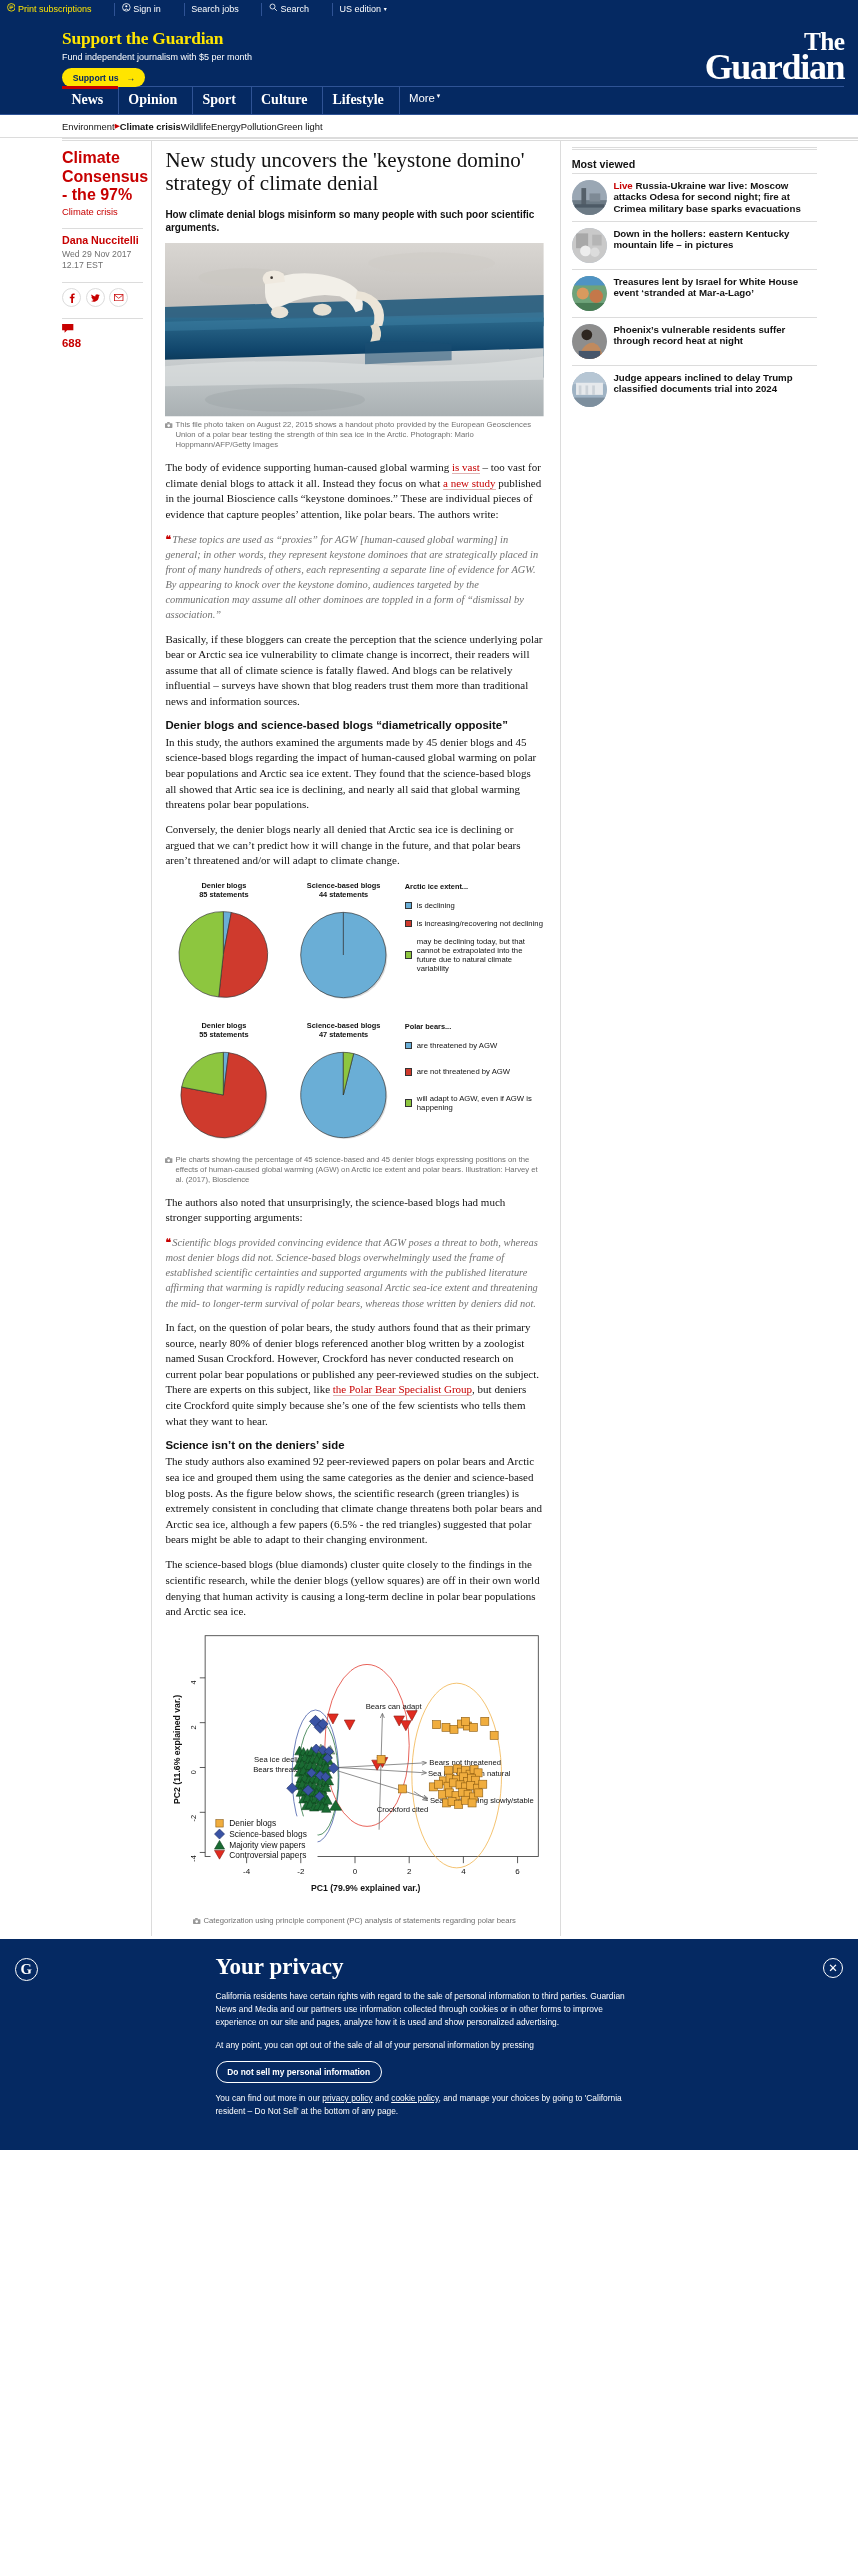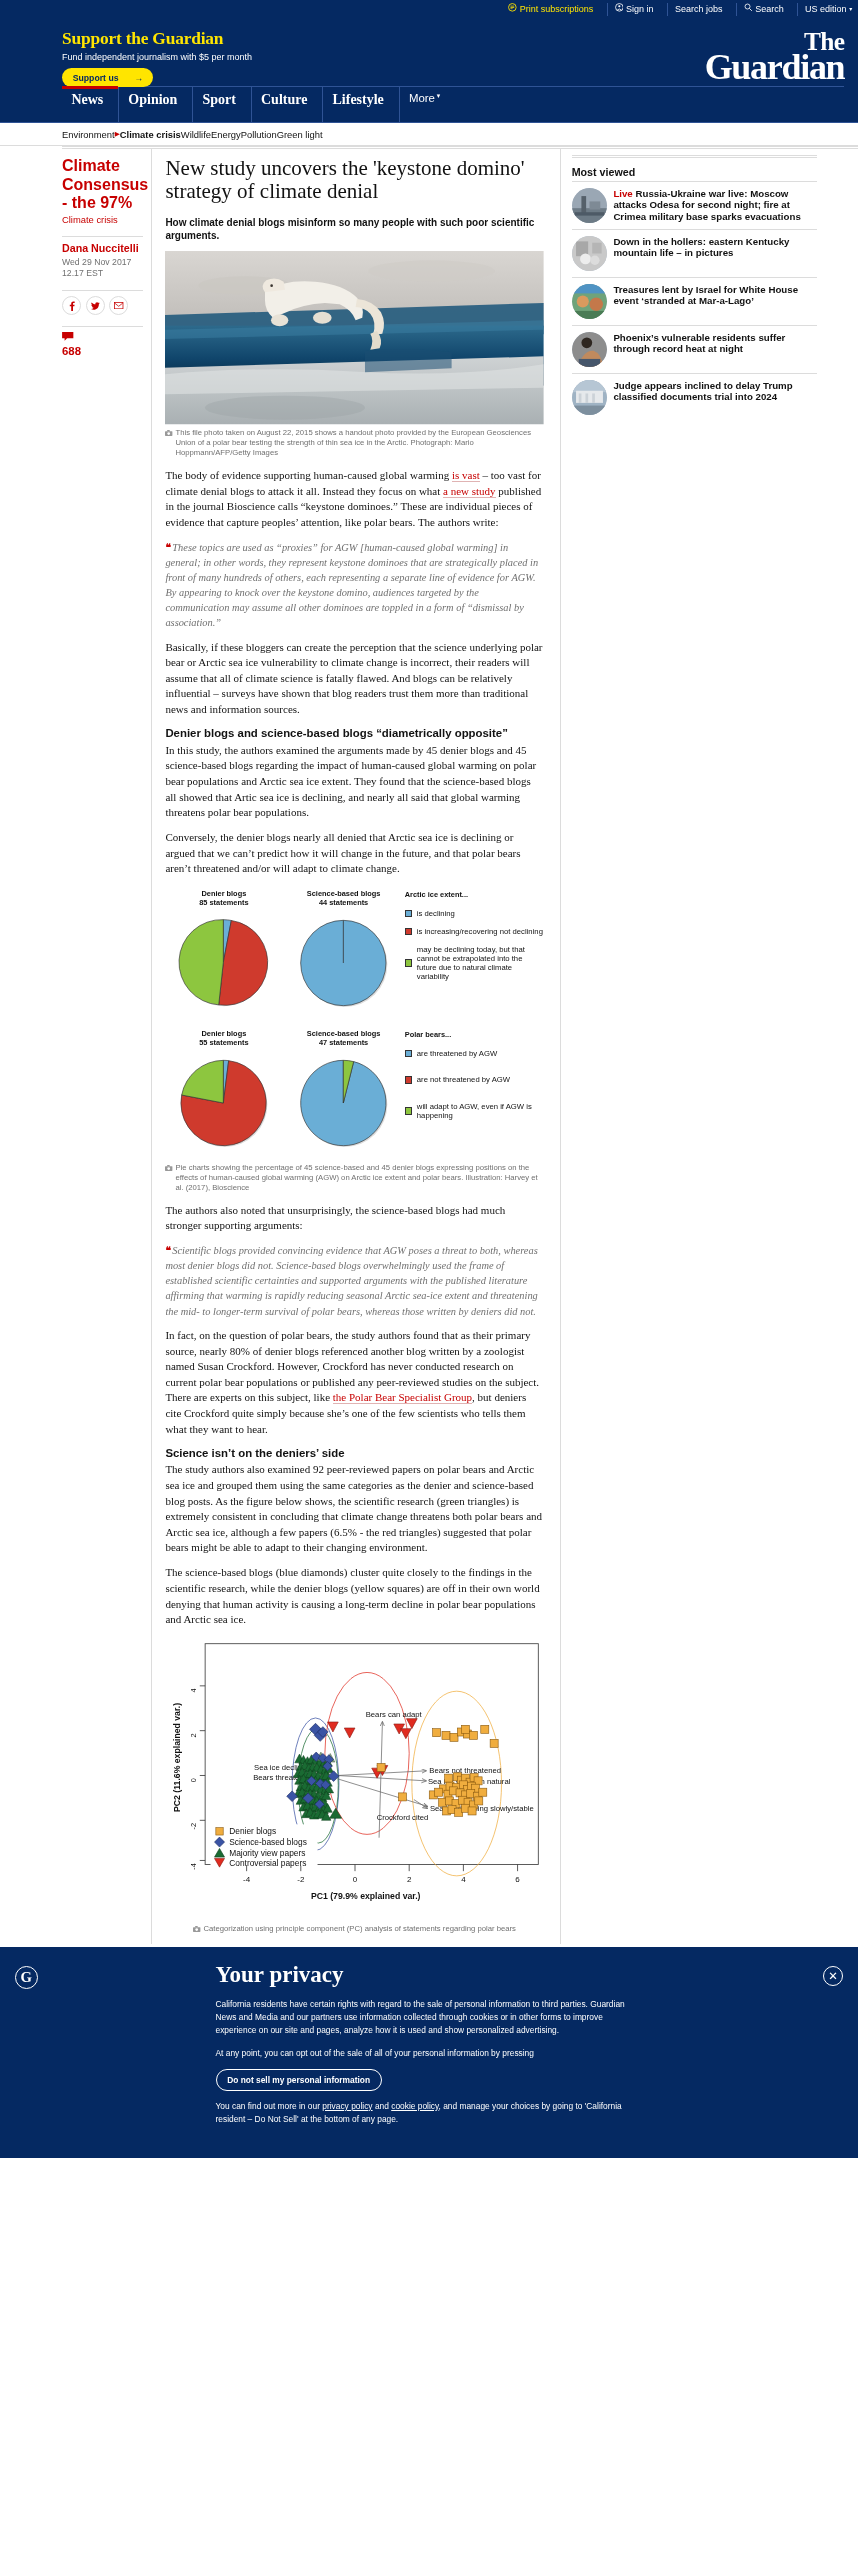--- a/index.html
+++ b/index.html
@@ -9,23 +9,23 @@
     background:#ffffff;
     font-family:"Liberation Sans", sans-serif;
     color:#121212;
     -webkit-font-smoothing:antialiased;
   }
   
   .topbar {
     background:#052962;
     height:19px;
     display:flex;
-    justify-content:flex-end;
+    justify-content:flex-start;
     align-items:center;
-    gap:7px;
+    gap:16px;
   }
   .topbar-item {
     color:#ffffff;
     font-size:9px;
     padding:0 6.7px;
     display:flex;
     align-items:center;
     gap:2.7px;
     border-left:0.7px solid #2f5395;
     height:13.4px;
@@ -51,21 +51,21 @@
     margin:0 0 2.7px 0;
   }
   .support-sub {
     color:#ffffff;
     font-size:9px;
     margin-bottom:6px;
   }
   .support-btn {
     display:inline-flex;
     align-items:center;
-    gap:16px;
+    gap:8px;
     background:#ffe500;
     color:#052962;
     border:none;
     border-radius:13.4px;
     font-size:8.7px;
     font-weight:bold;
     padding:4.7px 9.4px 4.7px 10.7px;
     cursor:pointer;
     font-family:"Liberation Sans", sans-serif;
   }
@@ -85,21 +85,21 @@
   .mainnav {
     background:#052962;
     padding-left:62px;
     padding-right:14.7px;
     border-bottom:0.7px solid #2f5395;
   }
   .mainnav-inner {
     display:flex;
     align-items:stretch;
     border-top:0.7px solid #2f5395;
-    height:36px;
+    height:28px;
   }
   .nav-item {
     color:#ffffff;
     font-family:"Liberation Serif", serif;
     font-weight:bold;
     font-size:14px;
     padding:4.7px 14.7px 0 9.4px;
     cursor:pointer;
     border-right:0.7px solid #2f5395;
     display:flex;

